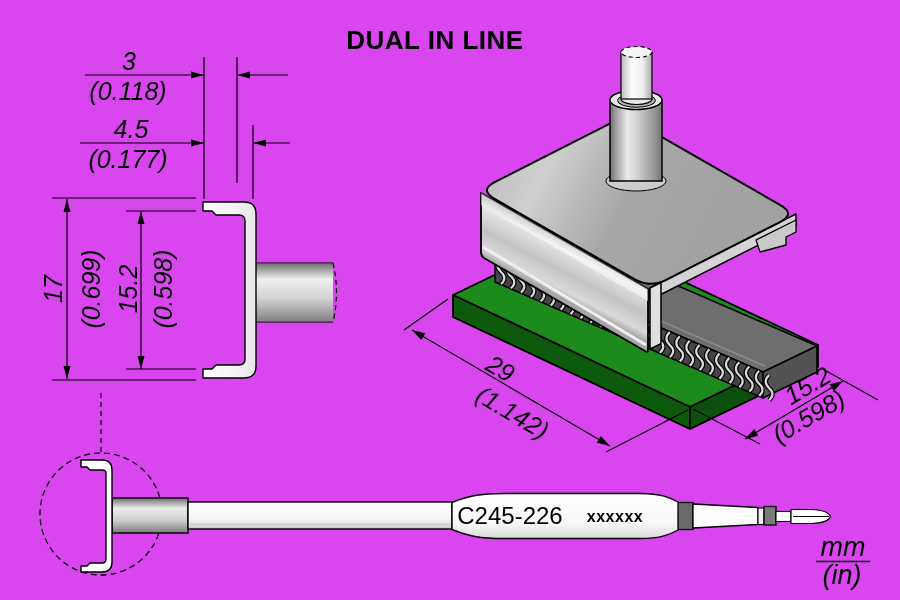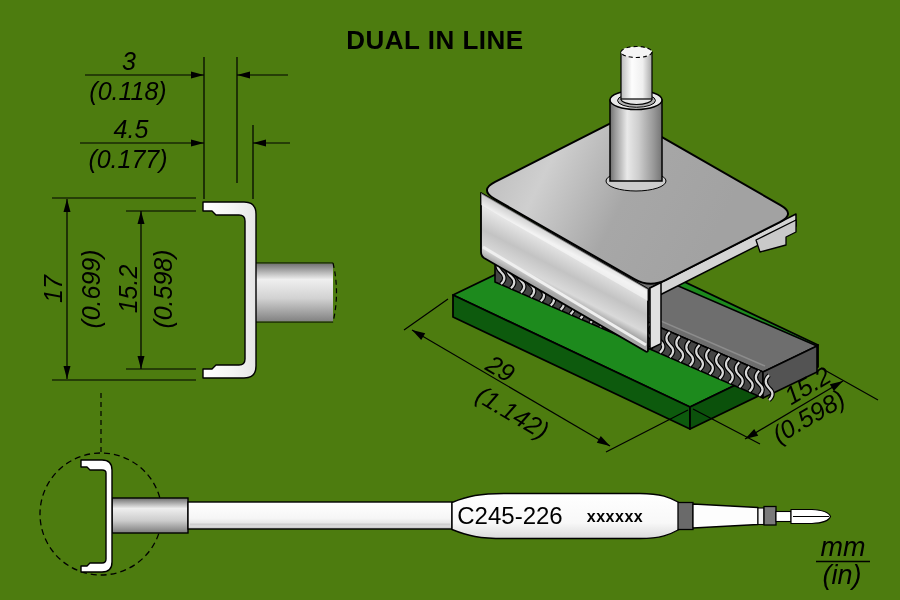--- a/index.html
+++ b/index.html
@@ -1,16 +1,16 @@
 <!DOCTYPE html>
 <html><head>
 <meta charset="utf-8">
 <style>
   html,body{margin:0;padding:0;background:#fff;}
-  .canvas{position:relative;width:900px;height:600px;background:#4d7c0f;overflow:hidden;
+  .canvas{position:relative;width:900px;height:600px;background:#d946ef;overflow:hidden;
           font-family:"Liberation Sans",sans-serif;}
   svg{position:absolute;left:0;top:0;}
   .dim{font-family:"Liberation Sans",sans-serif;font-style:italic;font-size:25px;fill:#000;}
   .title-txt{font-family:"Liberation Sans",sans-serif;font-weight:bold;font-size:26px;fill:#000;letter-spacing:.5px;}
   .model-txt{font-family:"Liberation Sans",sans-serif;font-size:24px;fill:#000;}
   .marking-txt{font-family:"Liberation Sans",sans-serif;font-size:16px;font-weight:bold;fill:#000;letter-spacing:.5px;}
   .units-txt{font-family:"Liberation Sans",sans-serif;font-style:italic;font-size:27px;fill:#000;}
   .thin{stroke:#000;stroke-width:1.2;fill:none;}
   .outline{stroke:#000;stroke-width:1.4;stroke-linejoin:round;}
 </style>

